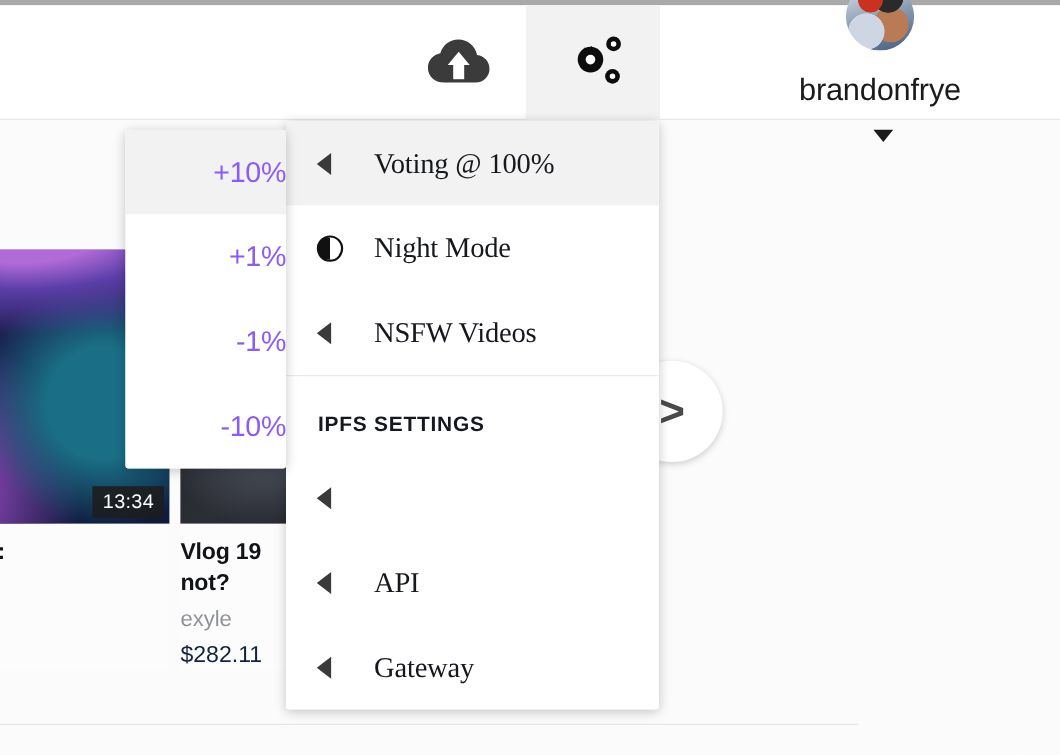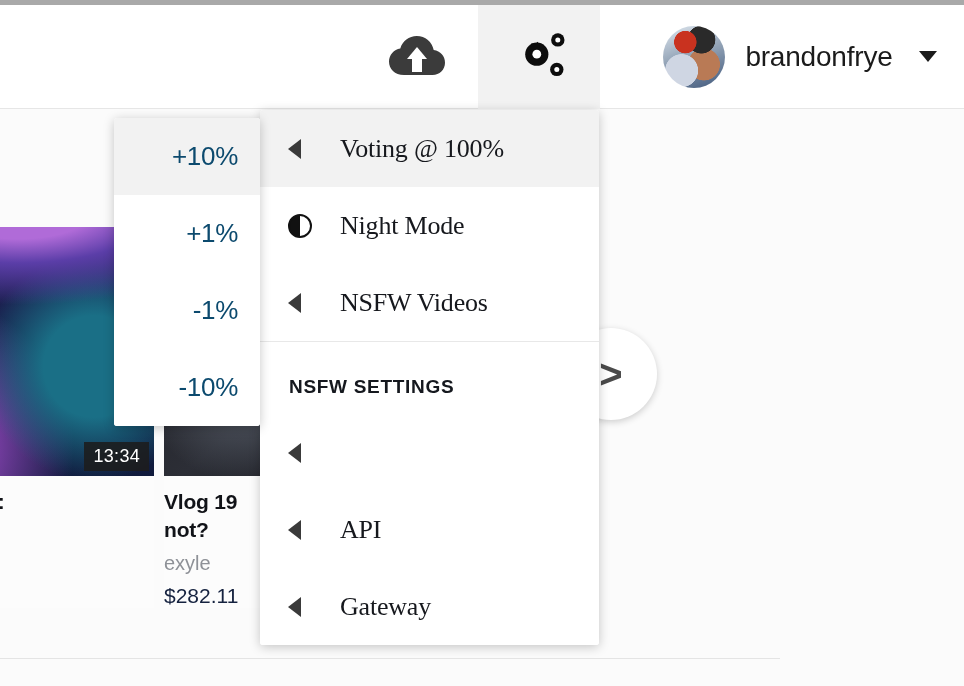--- a/index.html
+++ b/index.html
@@ -29,21 +29,21 @@
     background:#ffffff;
     border-bottom:1px solid #e6e6e6;
     display:flex; align-items:center; justify-content:flex-end;
   }
   .hdr-btn {
     height:104px; display:flex; align-items:center; justify-content:center;
     cursor:pointer;
   }
   .hdr-upload { width:122px; }
   .hdr-gear   { width:122px; background:#f2f2f2; }
-  .hdr-user   { width:364px; padding-left:36px; display:flex; align-items:center; gap:20px; }
+  .hdr-user   { width:364px; padding-left:36px; display:flex; align-items:center; gap:20px;flex-direction:column; }
 
   .avatar {
     width:62px; height:62px; border-radius:50%;
     background:
       radial-gradient(circle at 36% 26%, #c9321f 0 18%, transparent 19%),
       radial-gradient(circle at 62% 22%, #2a2a2a 0 22%, transparent 23%),
       radial-gradient(circle at 30% 72%, #cfd6e3 0 26%, transparent 27%),
       radial-gradient(circle at 66% 62%, #b97a55 0 28%, transparent 29%),
       linear-gradient(160deg, #dfe7ef 0%, #8fa0b4 48%, #41597c 100%);
     flex:none;
@@ -140,21 +140,21 @@
 
   
   .menu-sub {
     position:absolute; left:114px; top:118px; width:146px;
     background:#ffffff; border-radius:3px;
     box-shadow:0 2px 11px rgba(0,0,0,.22);
     overflow:hidden;
   }
   .si {
     height:77px; display:flex; align-items:center; justify-content:flex-end;
-    padding-right:22px; font-size:26px; color:#0c4a6e; cursor:pointer;
+    font-size:26px; color:#8b5cf6; cursor:pointer;
     background:#ffffff; letter-spacing:-0.3px;
   }
   .si.active { background:#f2f2f2; }
 </style>
 </head>
 <body>
 
 <div id="root">
 
   <div class="top-strip"></div>
@@ -243,21 +243,21 @@
 
     <div class="mi">
       <div class="mi-ico">
           <div class="tri-left"></div>
         </div>
       <div class="mi-label">NSFW Videos</div>
     </div>
 
     <div class="menu-divider"></div>
 
-    <div class="sec-head">NSFW SETTINGS</div>
+    <div class="sec-head">IPFS SETTINGS</div>
 
     <div class="mi">
       <div class="mi-ico">
           <div class="tri-left"></div>
         </div>
     </div>
 
     <div class="mi">
       <div class="mi-ico">
           <div class="tri-left"></div>

